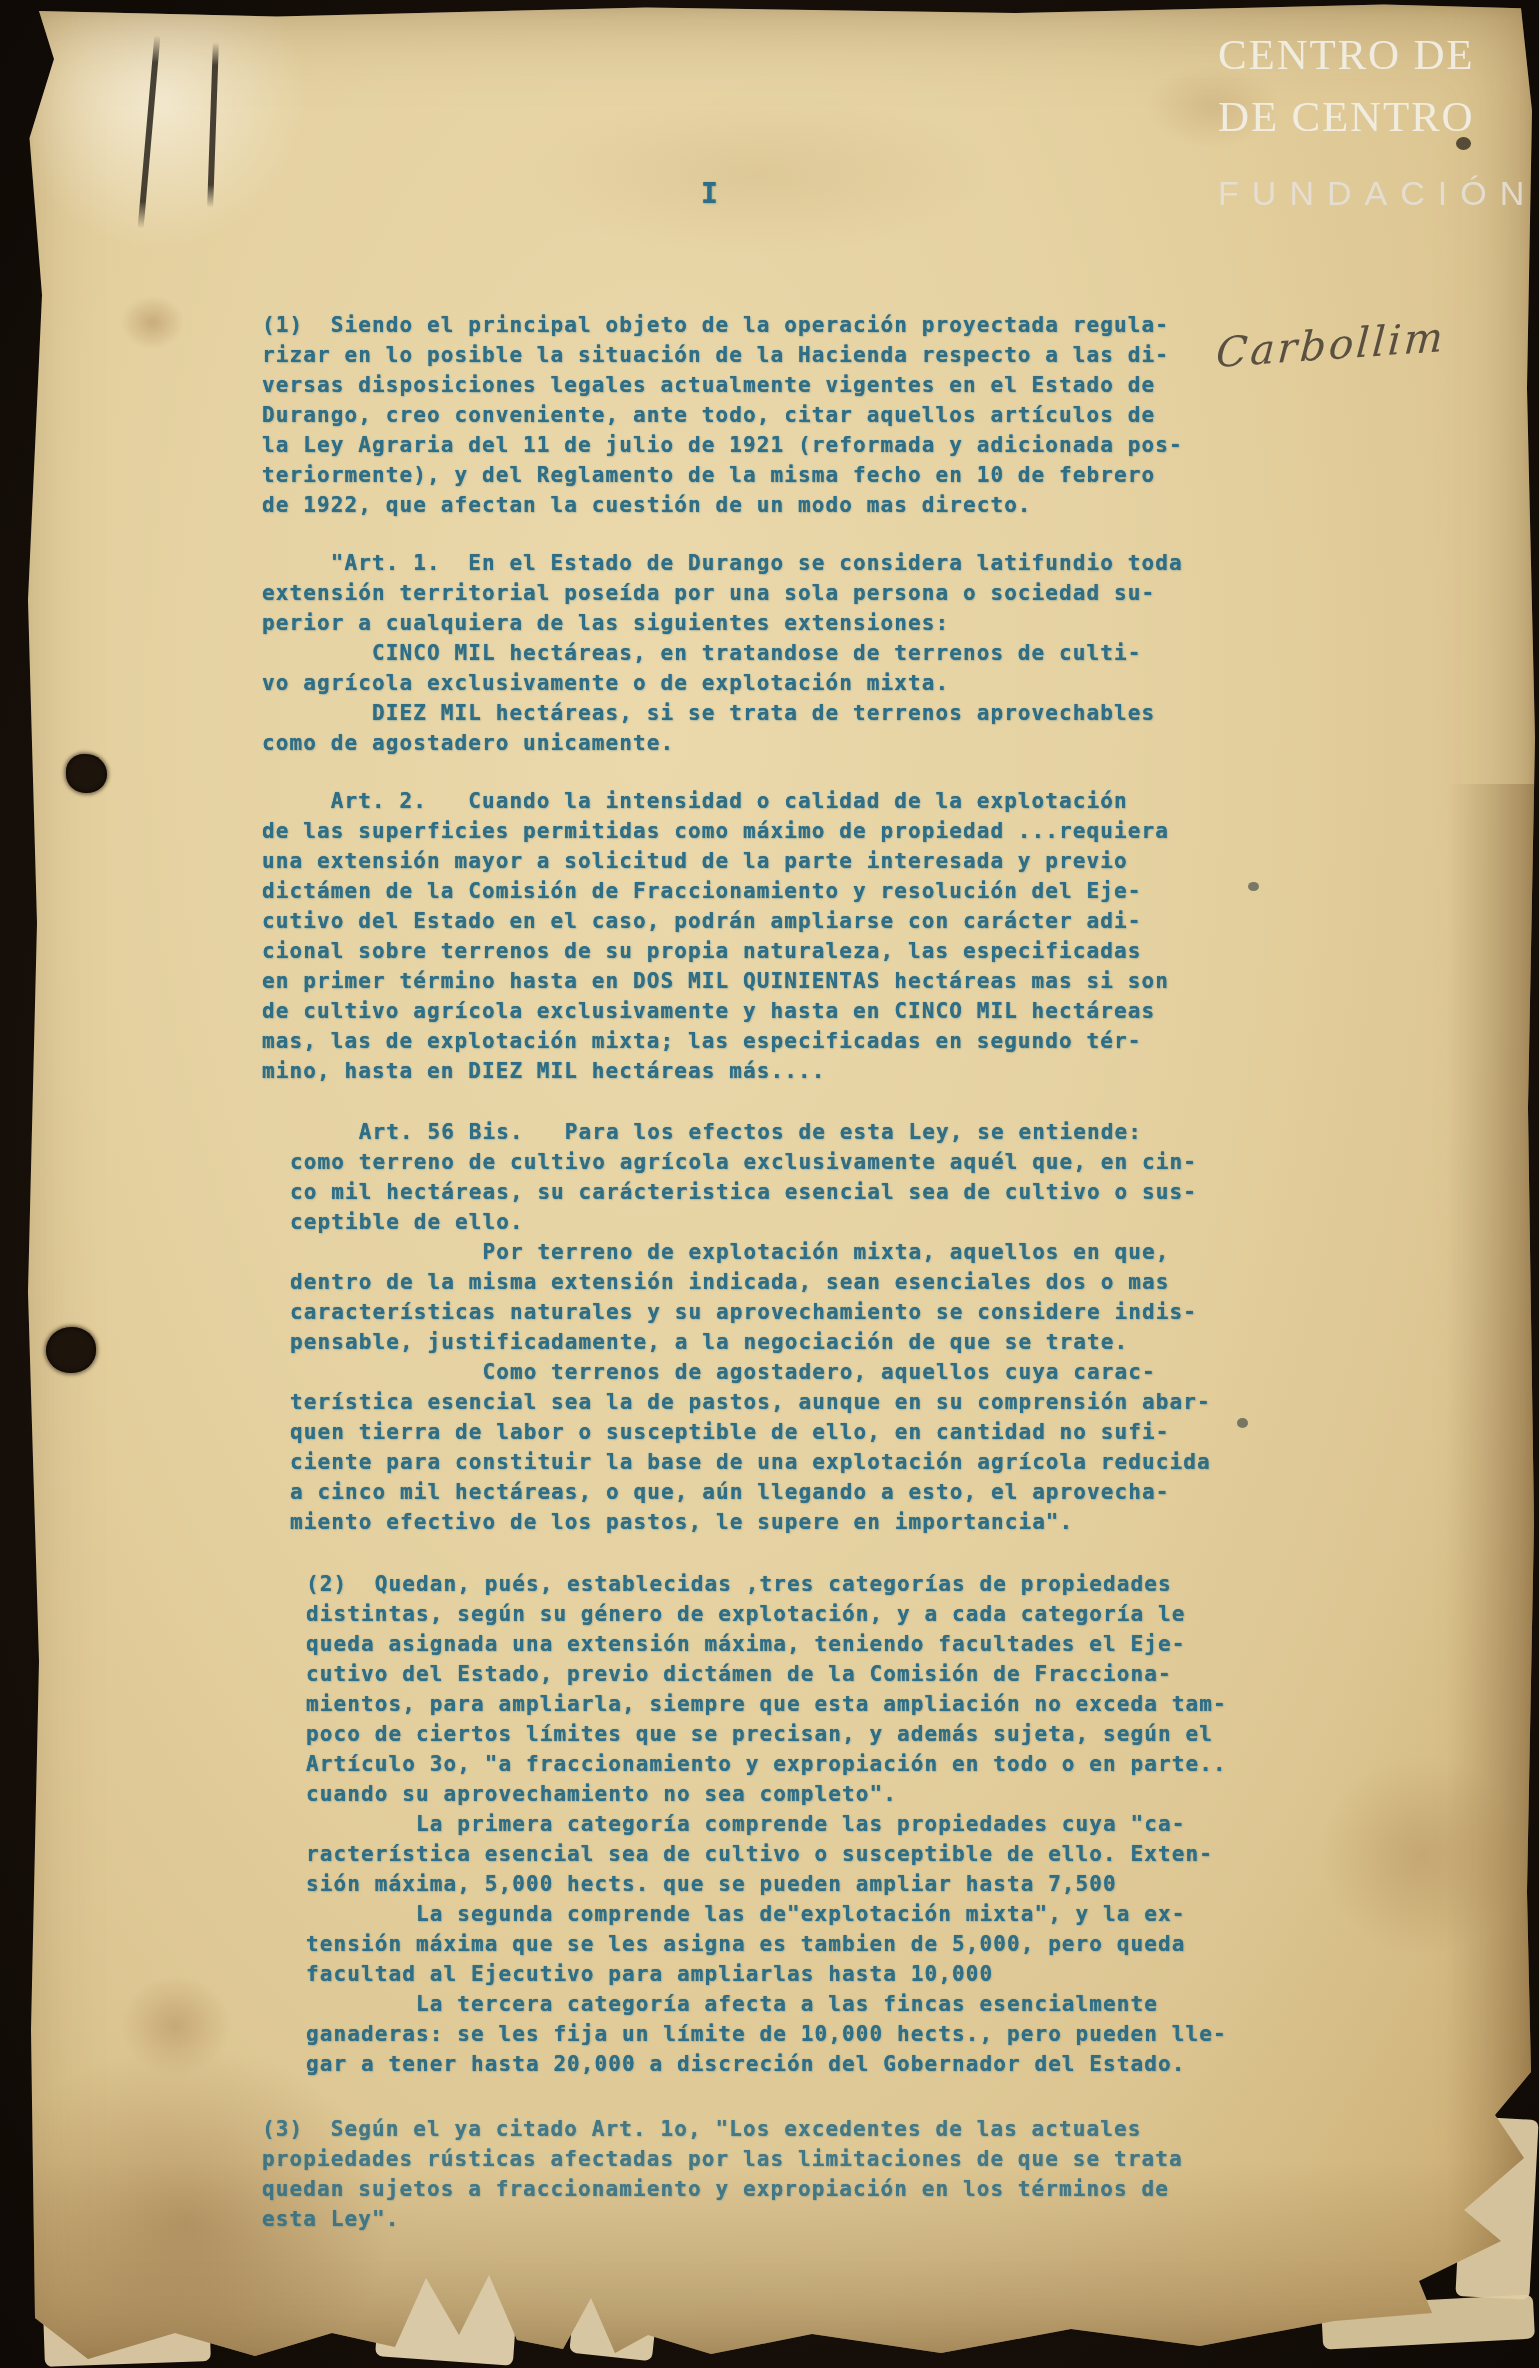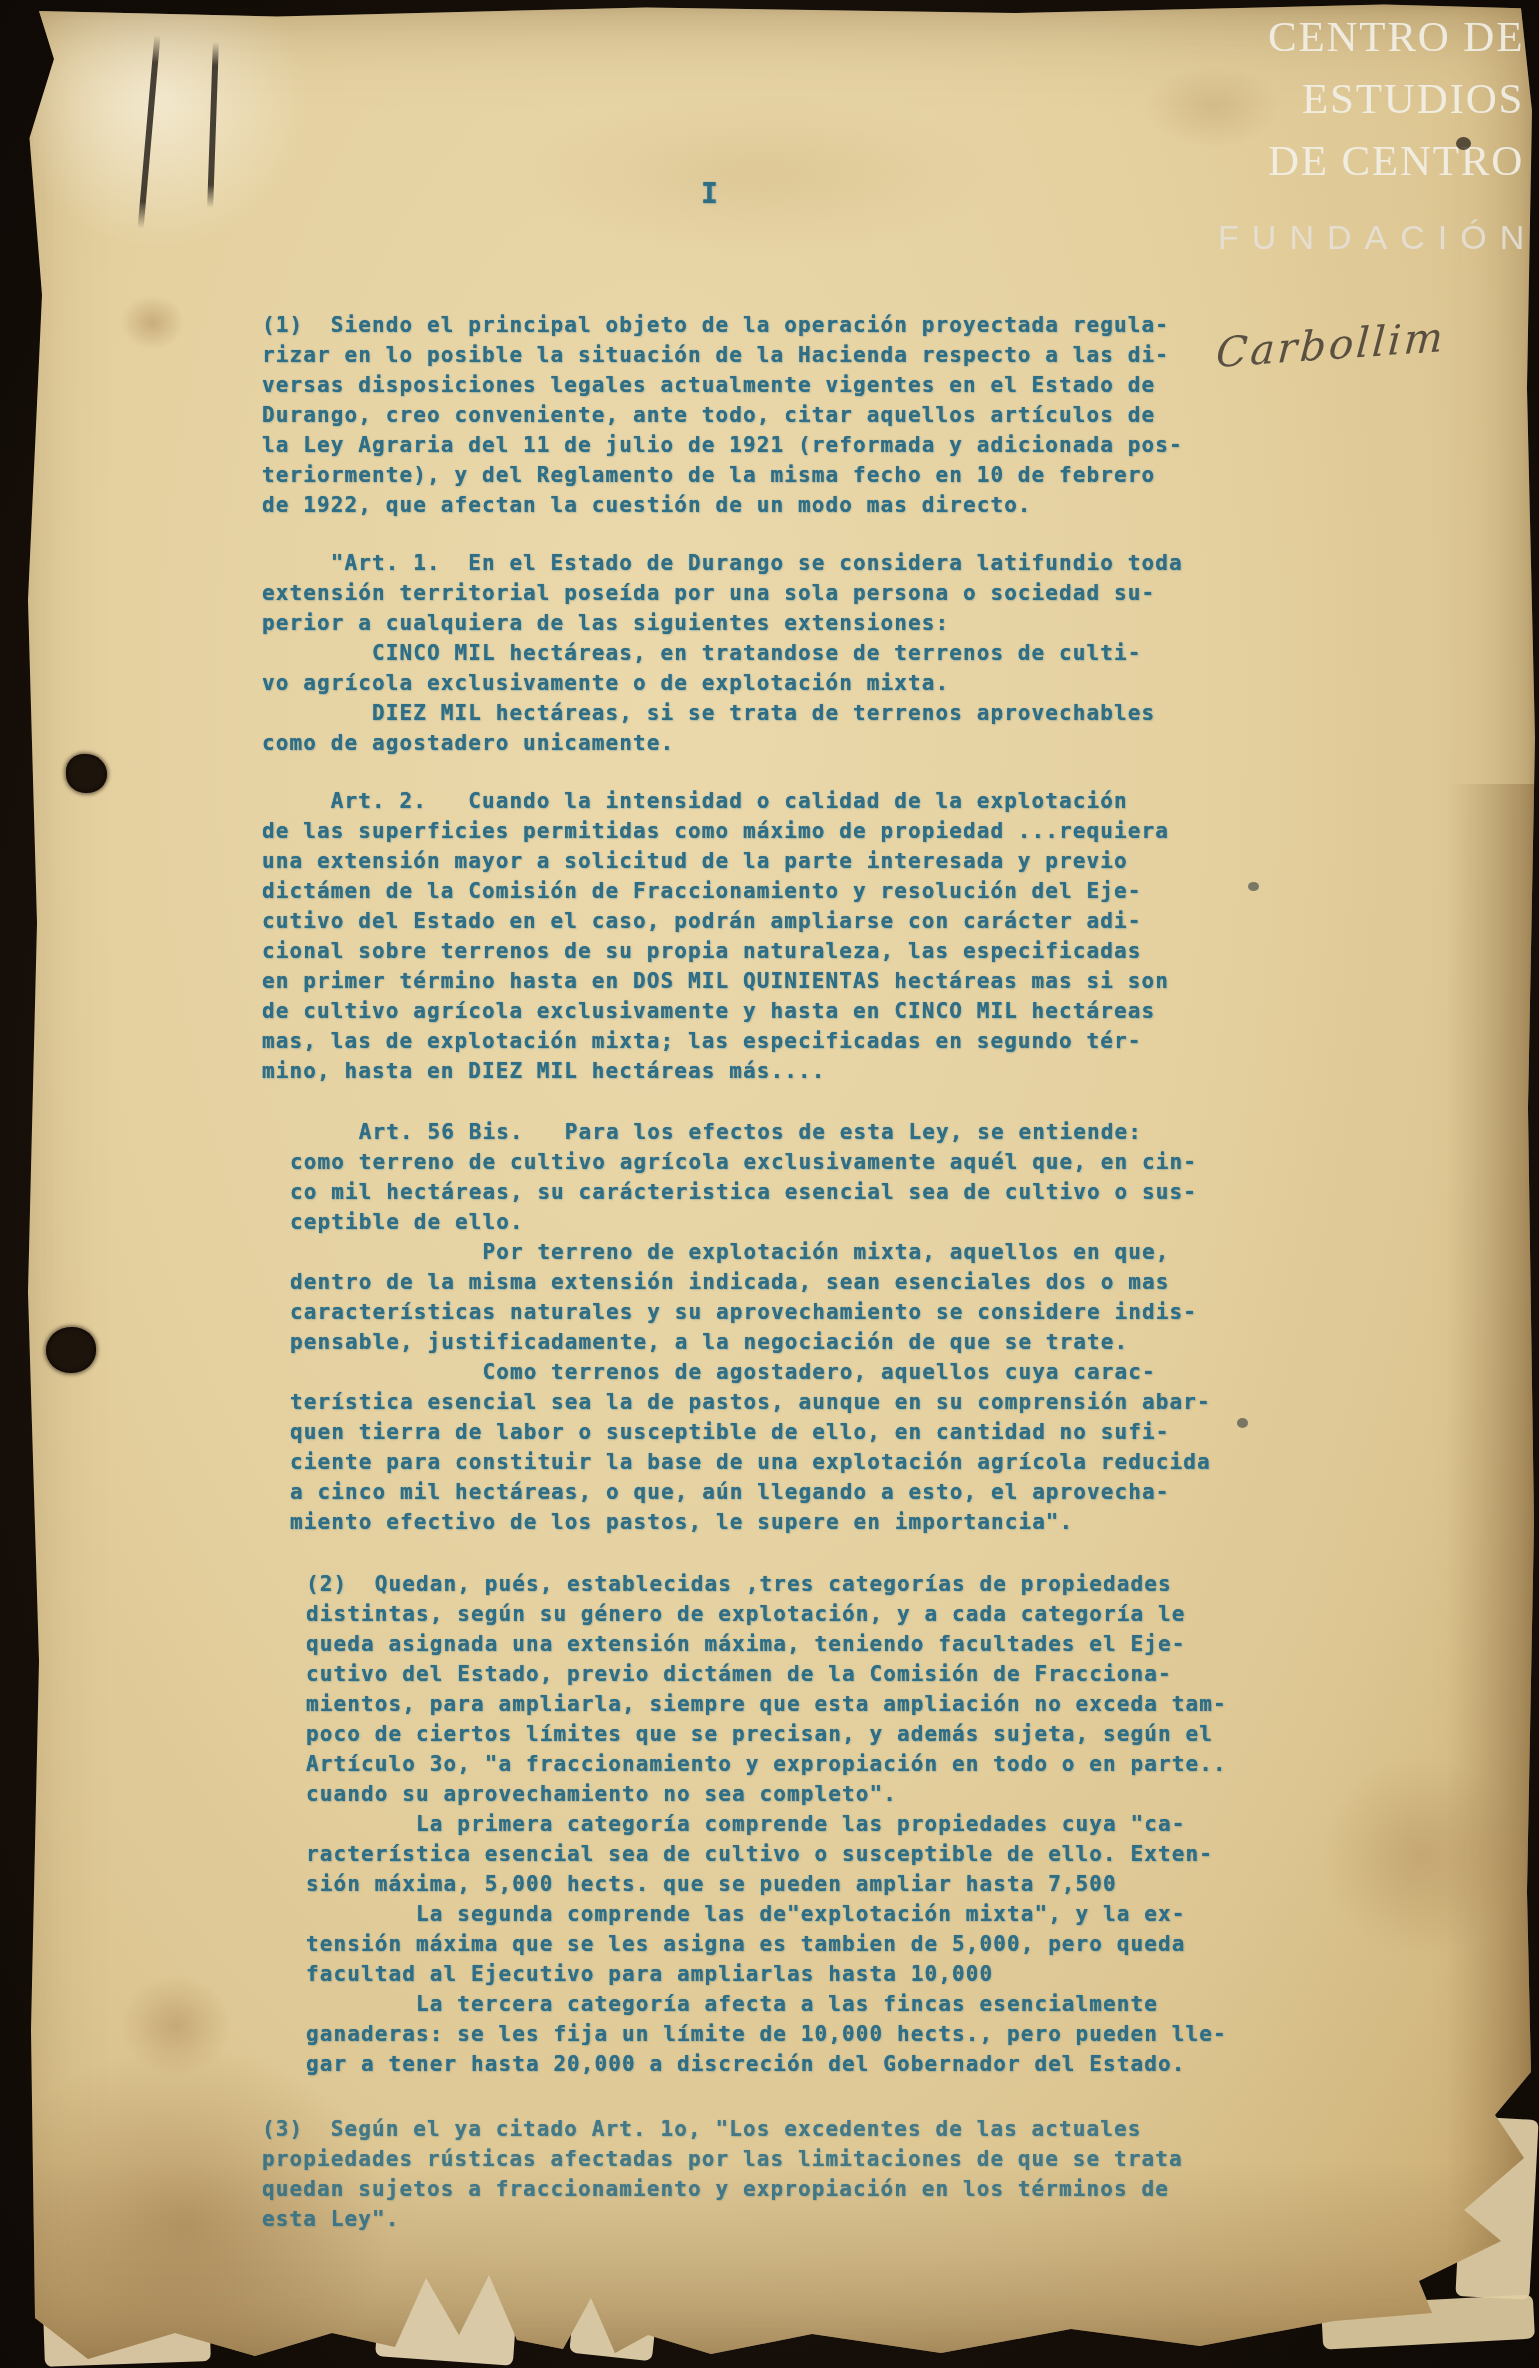--- a/index.html
+++ b/index.html
@@ -36,21 +36,21 @@
   .stain-bottom-left{left:18.5px;top:2049px;width:369px;height:319px;background:radial-gradient(ellipse at 45% 55%, rgba(140,100,55,.42), rgba(140,100,55,0) 72%);}
   .stain-right-strip{right:0;top:784px;width:92px;height:1477px;background:linear-gradient(to left, rgba(125,92,50,.38), rgba(125,92,50,0));}
   .stain-top-fox{left:517px;top:92px;width:480px;height:166px;background:radial-gradient(ellipse, rgba(165,125,72,.14), rgba(165,125,72,0) 70%);}
   .stain-bottom-band{left:0;top:2160px;width:100%;height:209px;background:linear-gradient(to bottom, rgba(120,85,45,0), rgba(120,85,45,.38));}
   .stain-mid-right{left:1320px;top:1754px;width:203px;height:203px;background:radial-gradient(ellipse, rgba(150,110,60,.28), rgba(150,110,60,0) 70%);}
   .stain-spot-a{left:120px;top:295px;width:65px;height:55px;background:radial-gradient(ellipse, rgba(150,105,55,.35), rgba(150,105,55,0) 70%);}
   .stain-spot-b{left:120px;top:1975px;width:111px;height:102px;background:radial-gradient(ellipse, rgba(145,100,52,.3), rgba(145,100,52,0) 70%);}
   .stain-spot-c{left:1144px;top:65px;width:138px;height:83px;background:radial-gradient(ellipse, rgba(160,120,70,.22), rgba(160,120,70,0) 70%);}
 
   .watermark{
-    position:absolute;top:6px;right:14.8px;text-align:right;z-index:3;
+    position:absolute;top:24px;right:14.8px;z-index:3;
     font-family:"Liberation Serif","DejaVu Serif",serif;
     color:rgba(243,241,235,.88);
   }
   .wm-line{font-size:43px;line-height:62px;letter-spacing:1.8px;}
   .wm-fundacion{
     font-size:34px;line-height:55px;letter-spacing:13px;margin-right:-13px;margin-top:18px;
     color:rgba(229,226,219,.85);font-family:"Liberation Sans","DejaVu Sans",sans-serif;
   }
 
   .ink{color:#2e6e86;font-weight:bold;text-shadow:0 0 0.9px rgba(46,110,134,.85), 0.9px 0.9px 1.8px rgba(46,110,134,.25);}
@@ -98,21 +98,20 @@
     <div class="stain stain-right-strip"></div>
     <div class="stain stain-top-fox"></div>
     <div class="stain stain-bottom-band"></div>
     <div class="stain stain-mid-right"></div>
     <div class="stain stain-spot-a"></div>
     <div class="stain stain-spot-b"></div>
     <div class="stain stain-spot-c"></div>
 
     <div class="watermark">
       <div class="wm-line">CENTRO DE</div>
-      <div class="wm-line">ESTUDIOS</div>
       <div class="wm-line">DE CENTRO</div>
       <div class="wm-line wm-fundacion">FUNDACIÓN</div>
     </div>
 
     <div class="page-number ink">I</div>
 
     <div class="para ink p0">(1)  Siendo el principal objeto de la operación proyectada regula-
 rizar en lo posible la situación de la Hacienda respecto a las di-
 versas disposiciones legales actualmente vigentes en el Estado de
 Durango, creo conveniente, ante todo, citar aquellos artículos de

